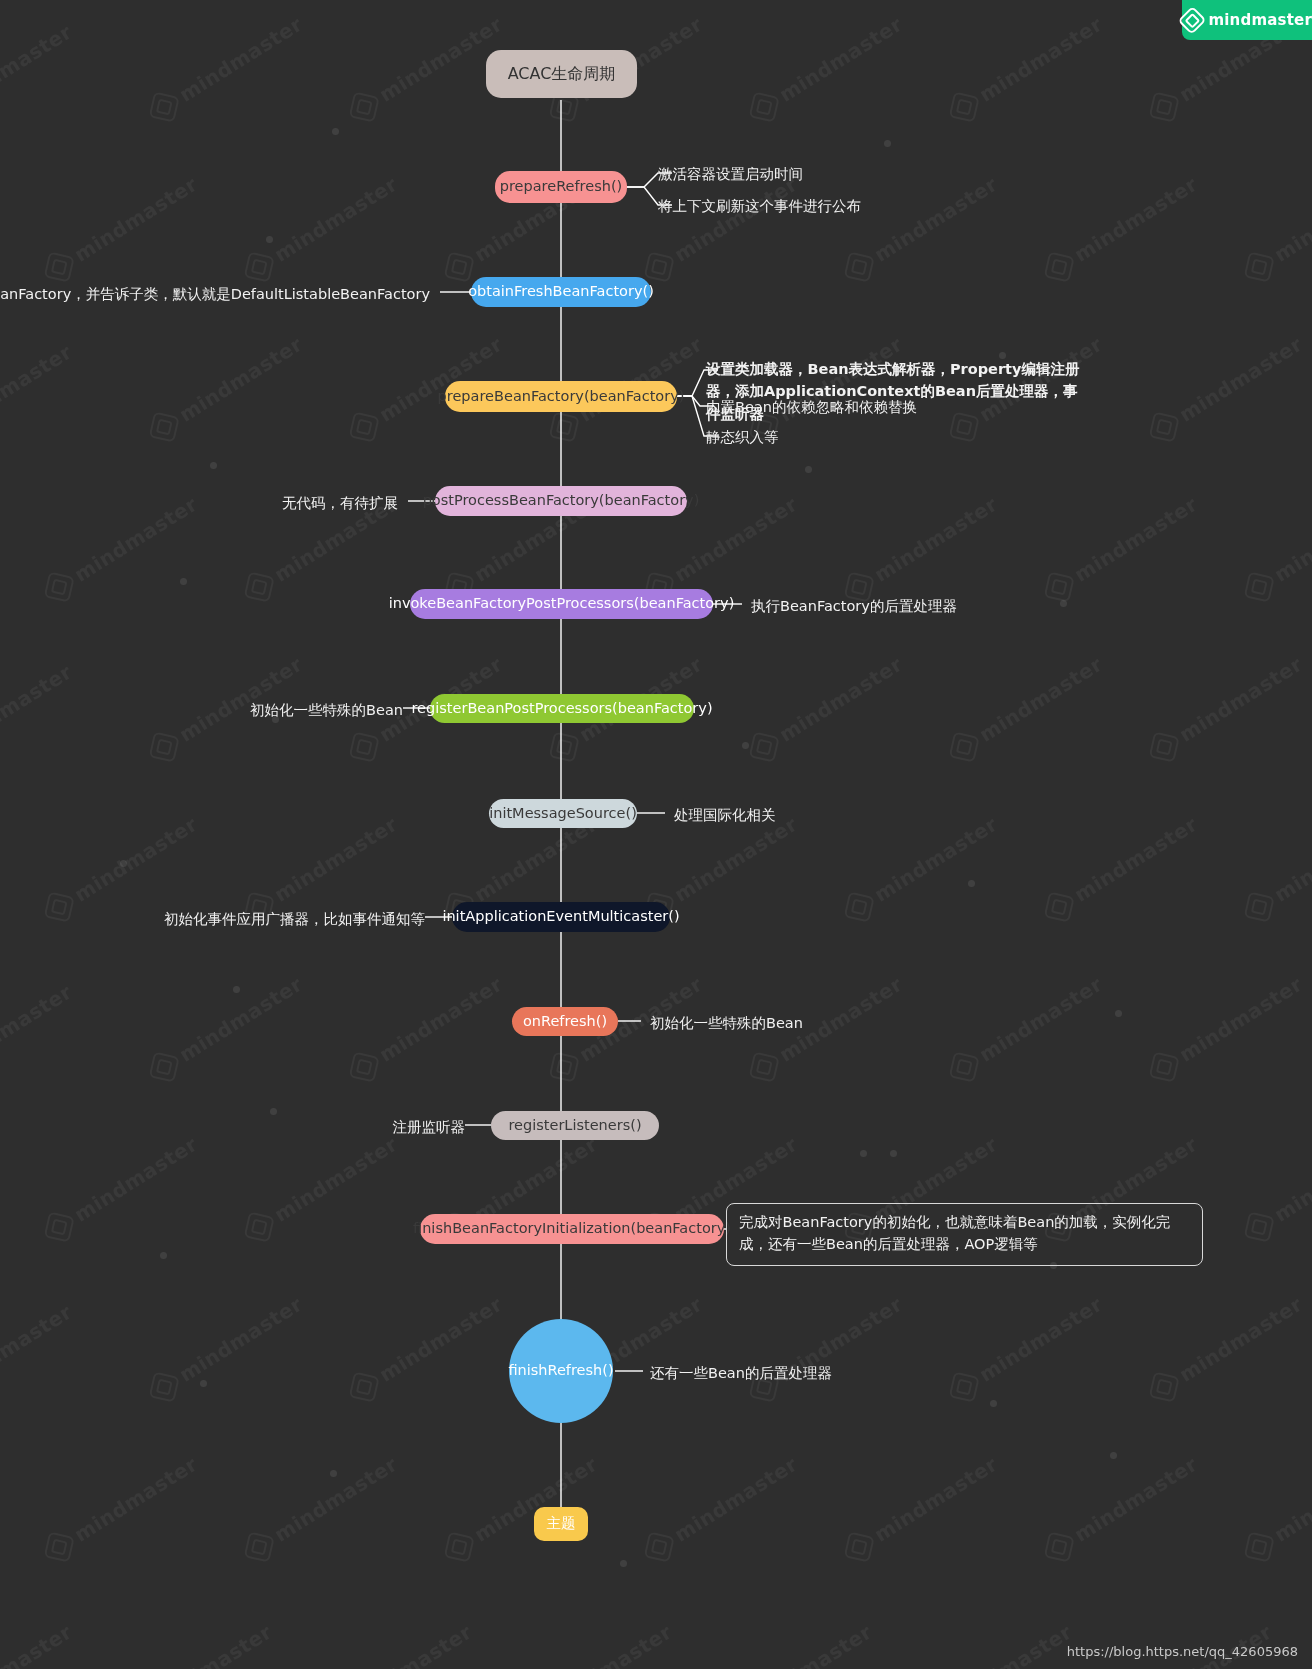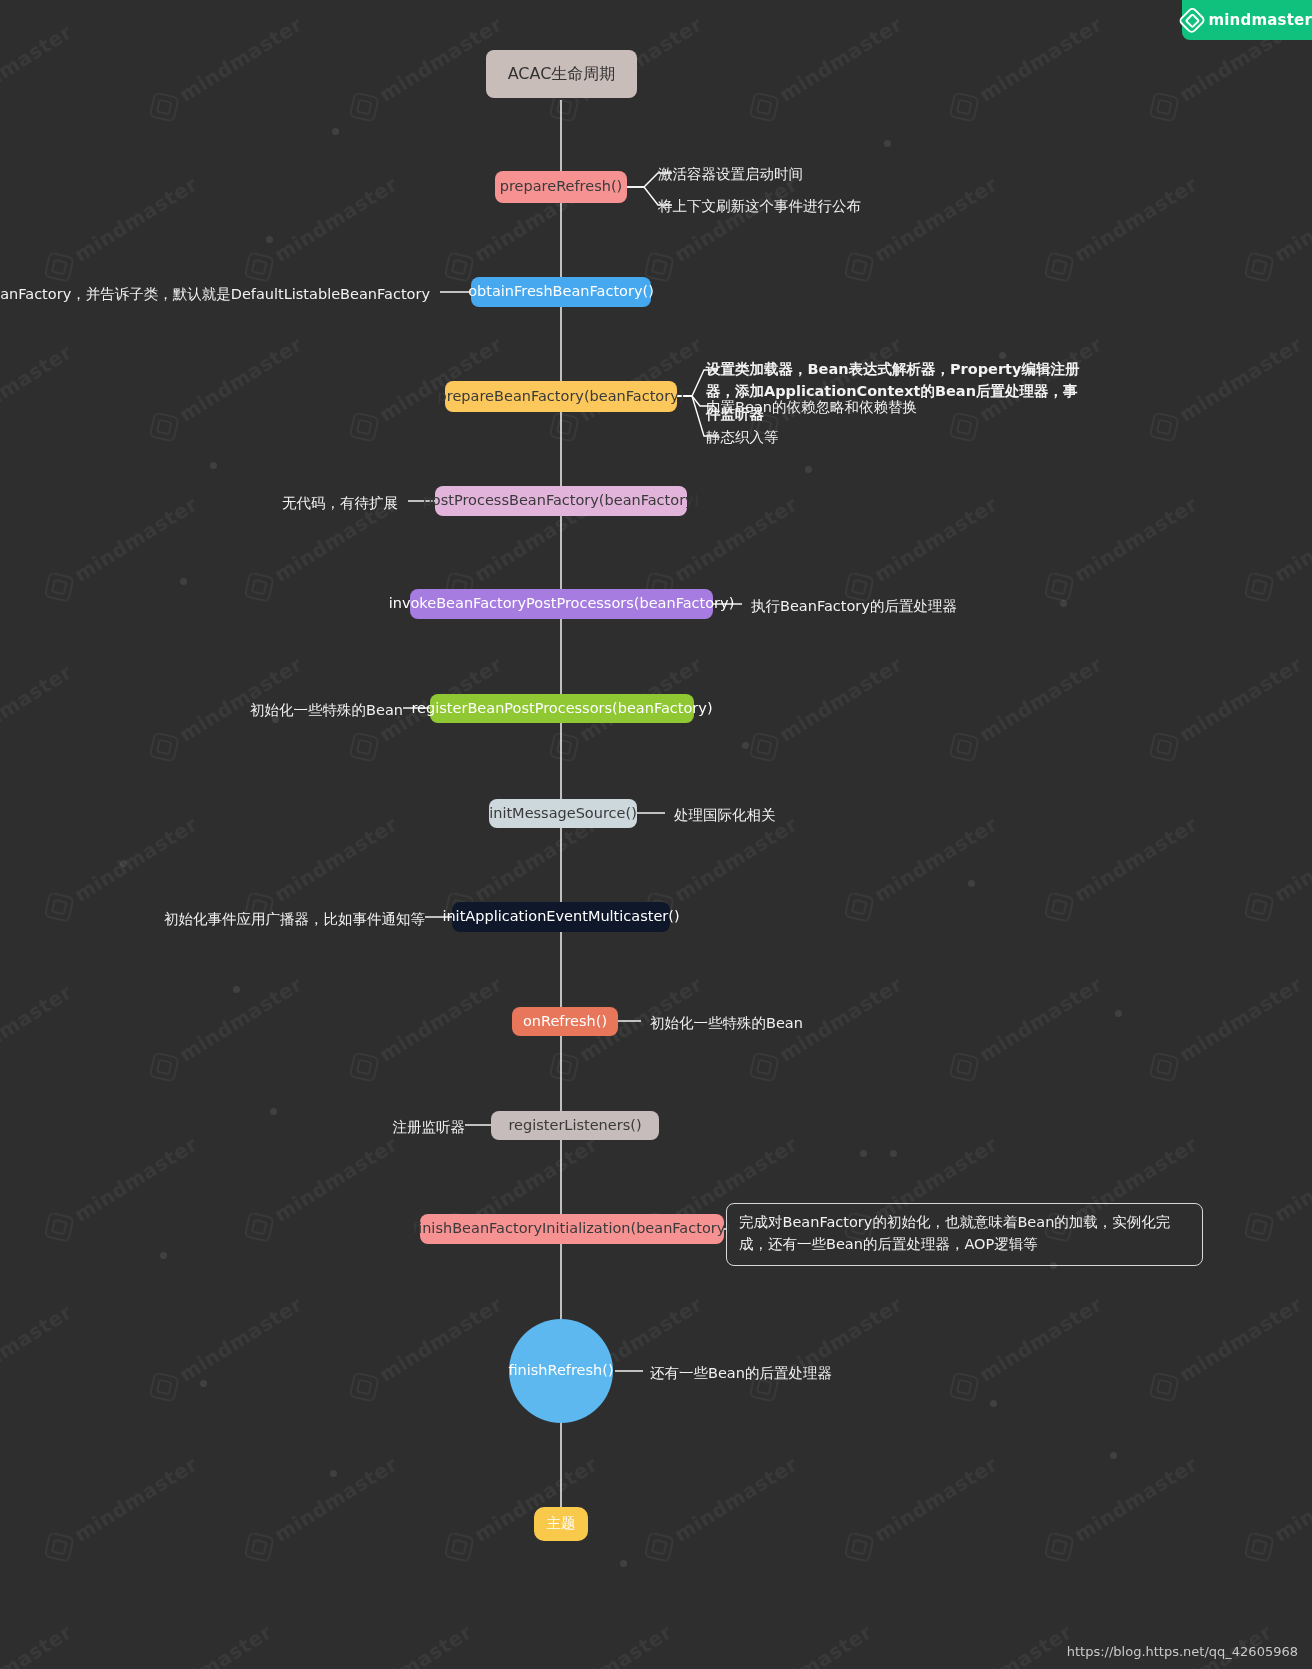--- a/index.html
+++ b/index.html
@@ -53,21 +53,21 @@
     border:2px solid #ffffff;border-radius:2px;
   }
   #logo-badge .brand{color:#fff;font-size:15px;font-weight:600;letter-spacing:.2px;}
   
   #canvas{position:absolute;inset:0;z-index:2;}
   .node{
     position:absolute;
     box-sizing:border-box;
     display:flex;align-items:center;justify-content:center;
     text-align:center;
-    border-radius:8px;
+    border-radius:15px;
     font-size:14.5px;
     line-height:1.2;
     white-space:nowrap;
     z-index:3;
   }
   .node.round{border-radius:50%;}
   .label{
     position:absolute;
     font-size:14.5px;
     color:#f2f2f2;

